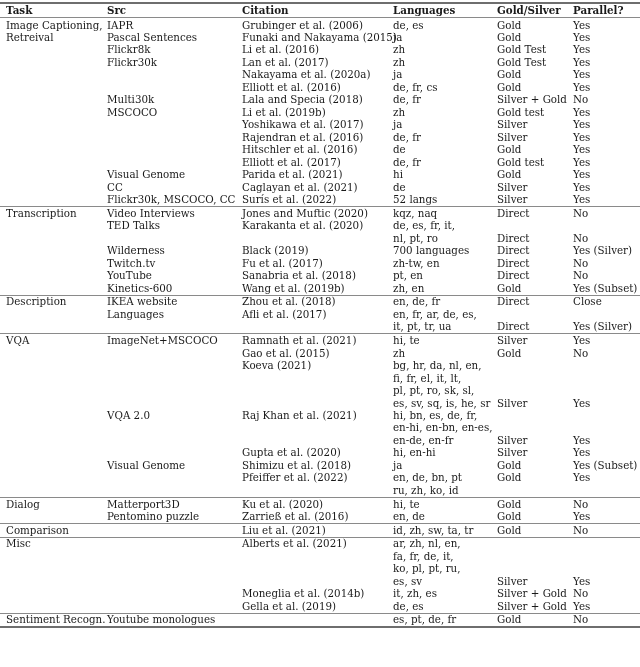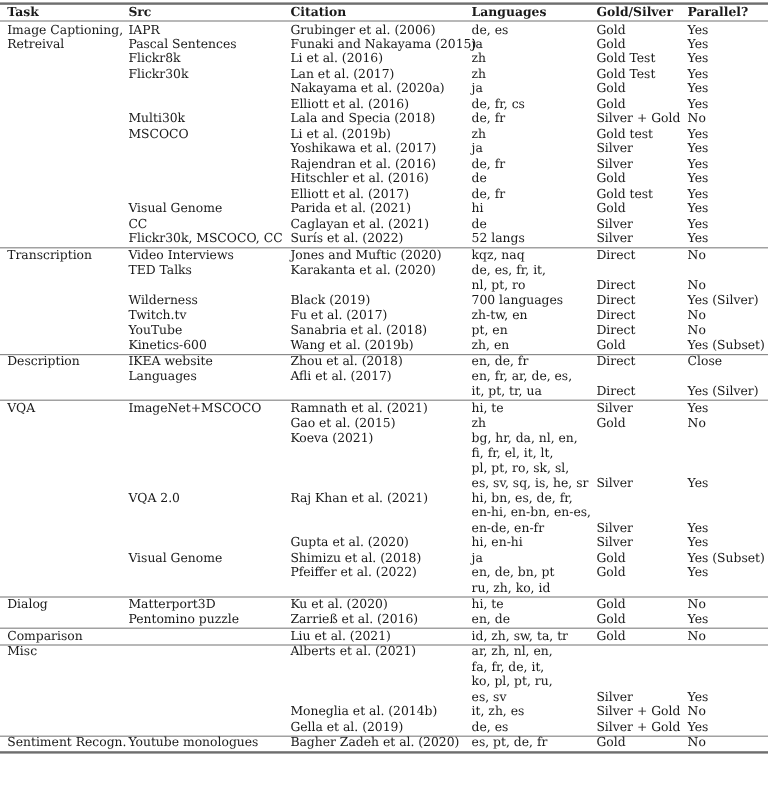--- a/index.html
+++ b/index.html
@@ -385,21 +385,20 @@
         <span class="cell c3">de, es</span>
         <span class="cell c4">Silver + Gold</span>
         <span class="cell c5">Yes</span>
       </div>
       <div class="line" style="top: 537.38px;">
         <span class="cell c0">Misc</span>
       </div>
       <div class="rule thin" style="top: 612.76px;"></div>
       <div class="line" style="top: 613.46px;">
         <span class="cell c1">Youtube monologues</span>
-        <span class="cell c2">Bagher Zadeh et al. (2020)</span>
         <span class="cell c3">es, pt, de, fr</span>
         <span class="cell c4">Gold</span>
         <span class="cell c5">No</span>
       </div>
       <div class="line" style="top: 613.46px;">
         <span class="cell c0">Sentiment Recogn.</span>
       </div>
       <div class="rule thick" style="top: 626.44px;"></div>
     </div>
 </div>

